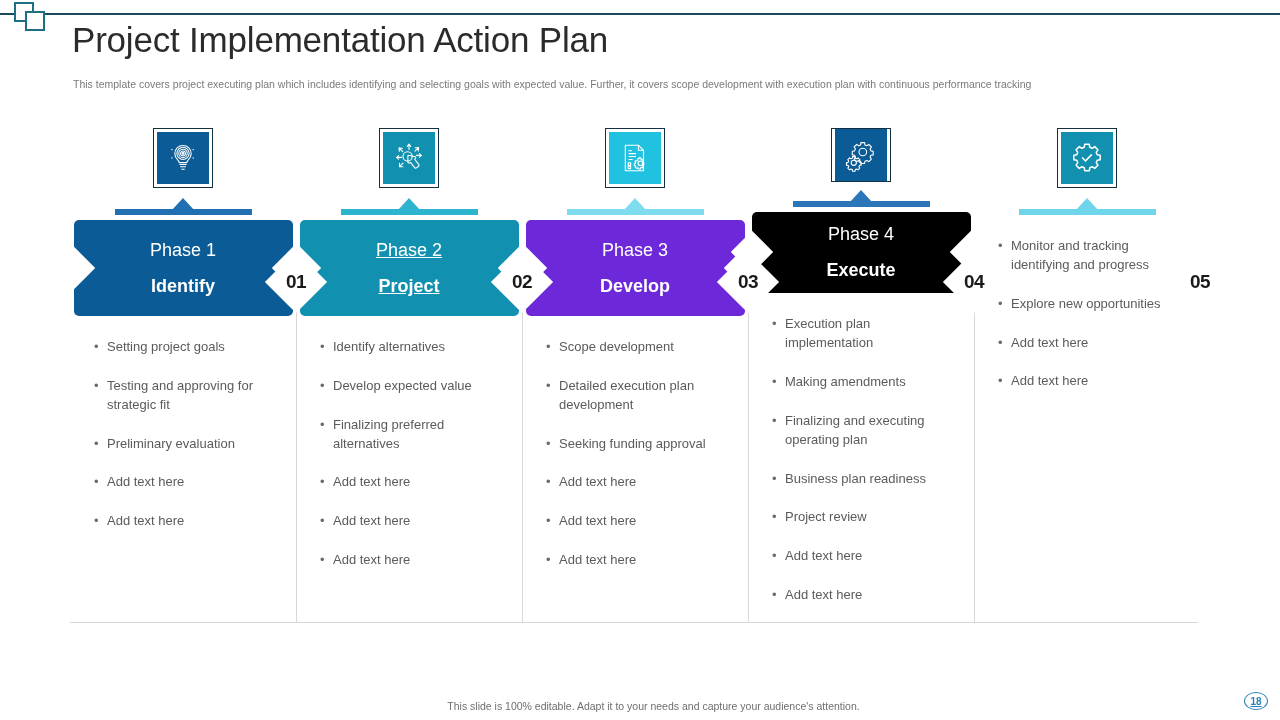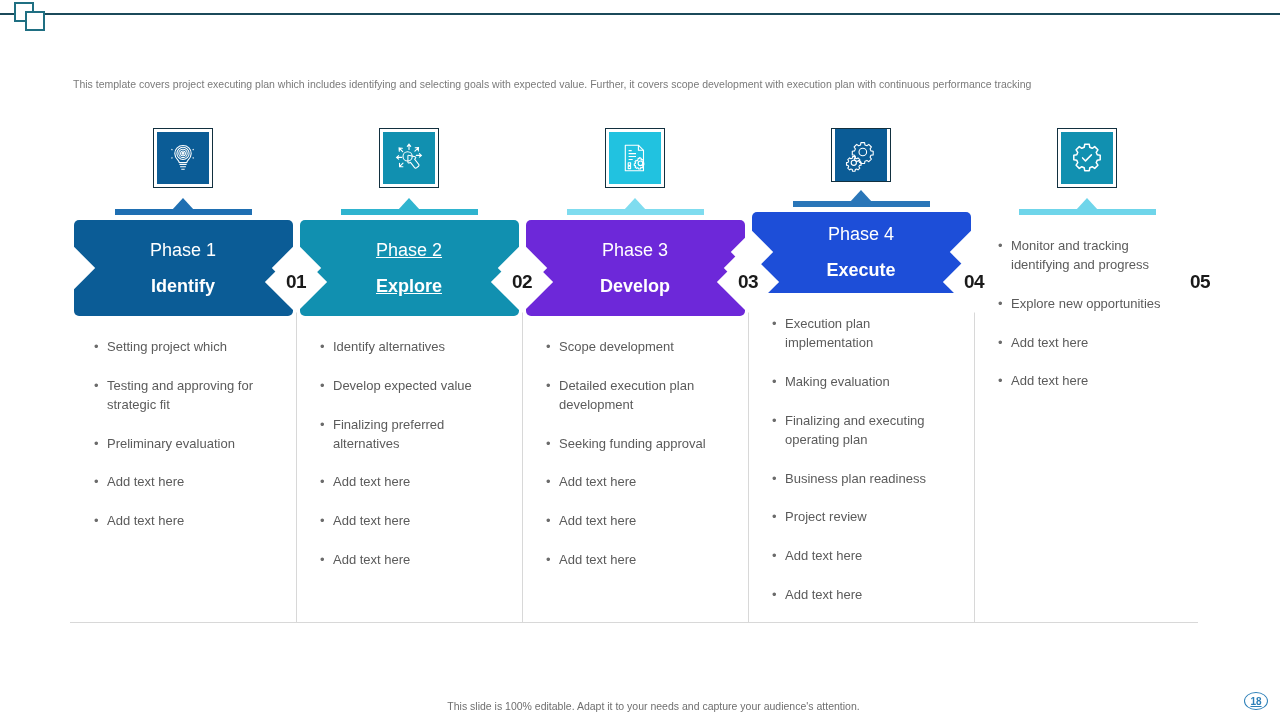--- a/index.html
+++ b/index.html
@@ -154,20 +154,21 @@
 </style>
 </head>
 <body>
 
 <div class="slide">
 
   <div class="deco-line"></div>
   <div class="deco-sq1"></div>
   <div class="deco-sq2"></div>
 
+  <h1 class="page-title">Project Implementation Action Plan</h1>
   <p class="page-subtitle">This template covers project executing plan which includes identifying and selecting goals with expected value. Further, it covers scope development with execution plan with continuous performance tracking</p>
 
   <div class="columns" id="columns">
       <div class="col">
         <div class="icon-frame">
           <div class="icon-tile" style="background: rgb(11, 92, 150);">
             <svg width="34" height="34" viewBox="0 0 34 34" fill="none" stroke="#ffffff" stroke-width="1.1">
       <path d="M17 4.5c-4.7 0-8.2 3.5-8.2 7.9 0 3 1.6 5 2.9 6.4.9 1 1.4 1.8 1.5 2.7h7.6c.1-.9.6-1.7 1.5-2.7 1.3-1.4 2.9-3.4 2.9-6.4 0-4.4-3.5-7.9-8.2-7.9z"></path>
       <path d="M13.4 23.4h7.2M14.1 25.8h5.8M15.3 28.2h3.4"></path>
       <circle cx="17" cy="12.4" r="6.1"></circle>
@@ -184,21 +185,21 @@
         </div>
         <div class="banner" style="background: rgb(11, 92, 150);">
           <div class="notch left"></div>
           <div class="notch right"></div>
           <div class="banner-top">Phase 1</div>
           <div class="banner-name">Identify</div>
         </div>
         <div class="bullets">
           <div class="bullet">
             <span class="dot">•</span>
-            <span class="txt">Setting project which</span>
+            <span class="txt">Setting project goals</span>
           </div>
           <div class="bullet">
             <span class="dot">•</span>
             <span class="txt">Testing and approving for strategic fit</span>
           </div>
           <div class="bullet">
             <span class="dot">•</span>
             <span class="txt">Preliminary evaluation</span>
           </div>
           <div class="bullet">
@@ -227,21 +228,21 @@
           </div>
         </div>
         <div class="connector">
           <div class="bar" style="background: rgb(47, 180, 207);"></div>
           <div class="arrow" style="border-bottom: 12px solid rgb(47, 180, 207);"></div>
         </div>
         <div class="banner" style="background: rgb(17, 144, 176); text-decoration: underline;">
           <div class="notch left"></div>
           <div class="notch right"></div>
           <div class="banner-top">Phase 2</div>
-          <div class="banner-name">Explore</div>
+          <div class="banner-name">Project</div>
         </div>
         <div class="bullets">
           <div class="bullet">
             <span class="dot">•</span>
             <span class="txt">Identify  alternatives</span>
           </div>
           <div class="bullet">
             <span class="dot">•</span>
             <span class="txt">Develop expected value</span>
           </div>
@@ -321,34 +322,34 @@
       <circle cx="18.8" cy="14.0" r="3.8"></circle>
       <path d="M11.1 18.6l.2 1.6 1.4.6 1.3-.9 1.8 1.8-.9 1.3.6 1.4 1.6.2v2.6l-1.6.2-.6 1.4.9 1.3-1.8 1.8-1.3-.9-1.4.6-.2 1.6H8.5l-.2-1.6-1.4-.6-1.3.9-1.8-1.8.9-1.3-.6-1.4-1.6-.2v-2.6l1.6-.2.6-1.4-.9-1.3 1.8-1.8 1.3.9 1.4-.6.2-1.6z"></path>
       <circle cx="9.8" cy="24.8" r="2.6"></circle>
     </svg>
           </div>
         </div>
         <div class="connector">
           <div class="bar" style="background: rgb(42, 118, 184);"></div>
           <div class="arrow" style="border-bottom: 12px solid rgb(42, 118, 184);"></div>
         </div>
-        <div class="banner" style="background: #1d4ed8;">
+        <div class="banner" style="background: #000000;">
           <div class="notch left"></div>
           <div class="notch right"></div>
           <div class="banner-top">Phase 4</div>
           <div class="banner-name">Execute</div>
         </div>
         <div class="bullets">
           <div class="bullet">
             <span class="dot">•</span>
             <span class="txt">Execution plan implementation</span>
           </div>
           <div class="bullet">
             <span class="dot">•</span>
-            <span class="txt">Making evaluation</span>
+            <span class="txt">Making amendments</span>
           </div>
           <div class="bullet">
             <span class="dot">•</span>
             <span class="txt">Finalizing and executing operating plan</span>
           </div>
           <div class="bullet">
             <span class="dot">•</span>
             <span class="txt">Business plan readiness</span>
           </div>
           <div class="bullet">

